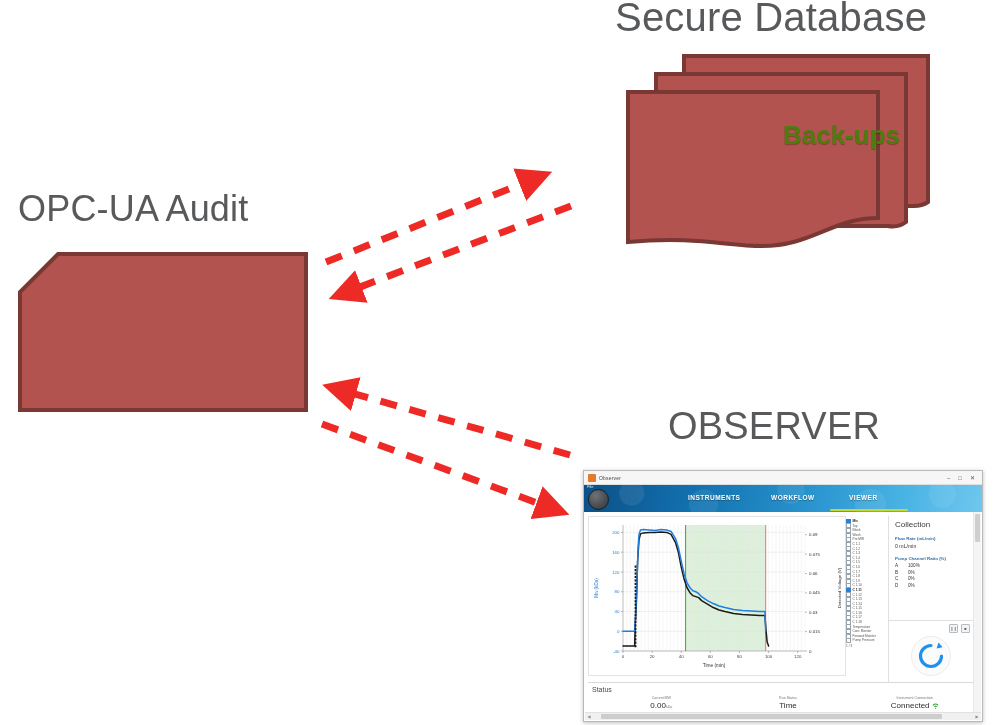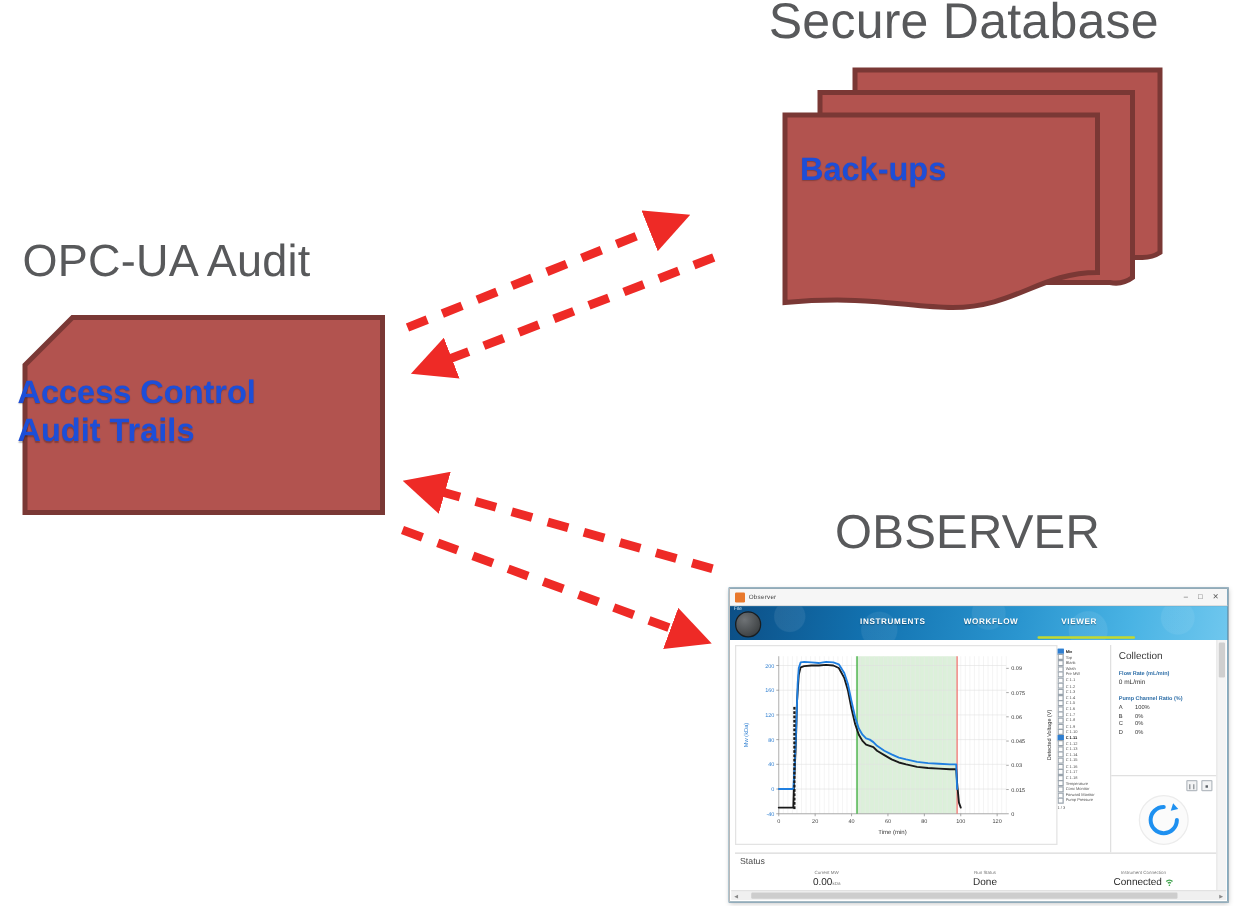--- a/index.html
+++ b/index.html
@@ -23,23 +23,23 @@
     white-space:nowrap;
   }
   #secure-database-title{left:615px;top:-5px;font-size:40px;}
   #opcua-title{left:18px;top:188px;font-size:36px;}
   #observer-title{left:668px;top:405px;font-size:38px;}
 
   
   .redfill{fill:#b2534f;stroke:#7a3835;stroke-width:4;}
   .shape-label{
     position:absolute;
-    color:#1d4ed8;
+    color:#4d7c0f;
     font-weight:bold;
-    text-align:left;
+    text-align:right;
     line-height:1.18;
     text-shadow:0 1px 1px rgba(0,0,0,.25);
     pointer-events:none;
   }
 
   #opcua-shape-wrap{left:14px;top:250px;width:298px;height:165px;}
   #opcua-shape-label{left:14px;top:298px;width:298px;font-size:26px;}
 
   #db-shape-wrap{left:622px;top:50px;width:312px;height:200px;}
   #db-shape-label{left:640px;top:120px;width:260px;font-size:26px;}
@@ -190,24 +190,20 @@
     </svg>
   </div>
   <div class="shape-label" id="db-shape-label">
     <span>Back-ups</span><br>
   </div>
 
   <div class="abs" id="opcua-shape-wrap">
     <svg width="298" height="165" viewBox="0 0 298 165" xmlns="http://www.w3.org/2000/svg">
       <path class="redfill" d="M44,4 L292,4 L292,160 L6,160 L6,42 Z"></path>
     </svg>
-  </div>
-  <div class="shape-label" id="opcua-shape-label">
-    <span>Access Control</span><br>
-    <span>Audit Trails</span>
   </div>
 
   <svg class="abs arrows" xmlns="http://www.w3.org/2000/svg">
     <defs>
       <marker id="ah" markerWidth="5" markerHeight="5" refX="2.2" refY="2.5" orient="auto">
         <path d="M0,0 L5,2.5 L0,5 Z" fill="#ee2a26"></path>
       </marker>
     </defs>
 
     <g>
@@ -549,21 +545,21 @@
 
       <div id="status-area">
         <div id="status-title">Status</div>
         <div id="status-cols">
             <div class="status-col">
               <div class="status-lbl">Current MW</div>
               <div class="status-val">0.00<small>kDa</small></div>
             </div>
             <div class="status-col">
               <div class="status-lbl">Run Status</div>
-              <div class="status-val">Done</div>
+              <div class="status-val">Time</div>
             </div>
             <div class="status-col">
               <div class="status-lbl">Instrument Connection</div>
               <div class="status-val">Connected<svg class="wifi" viewBox="0 0 12 10">
                   <path d="M1 3 A7 7 0 0 1 11 3 L9.6 4.4 A5 5 0 0 0 2.4 4.4 Z M3.2 5.4 A4 4 0 0 1 8.8 5.4 L7.4 6.8 A2 2 0 0 0 4.6 6.8 Z M6 7.4 L7.3 8.7 L6 10 L4.7 8.7 Z" fill="#3fa34d"></path>
                 </svg></div>
             </div>
           </div>
       </div>
     </div>

